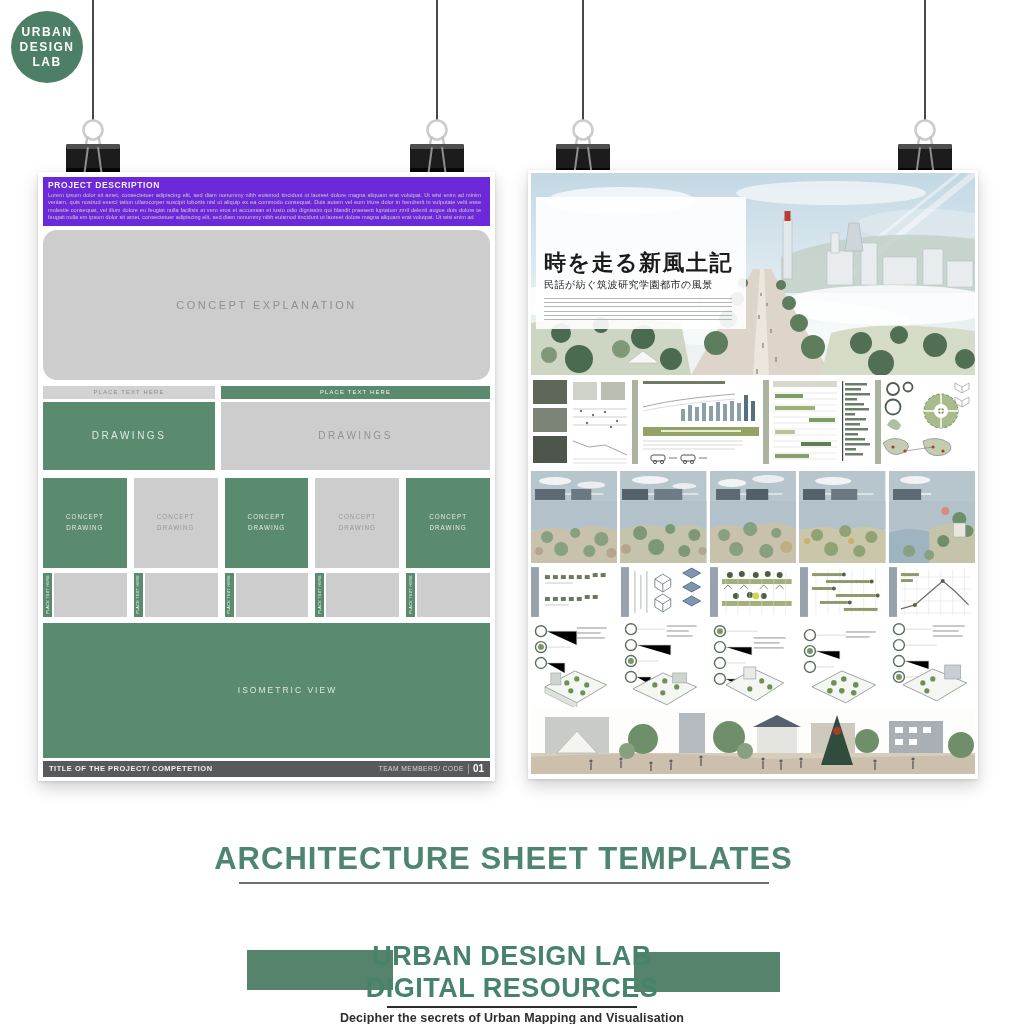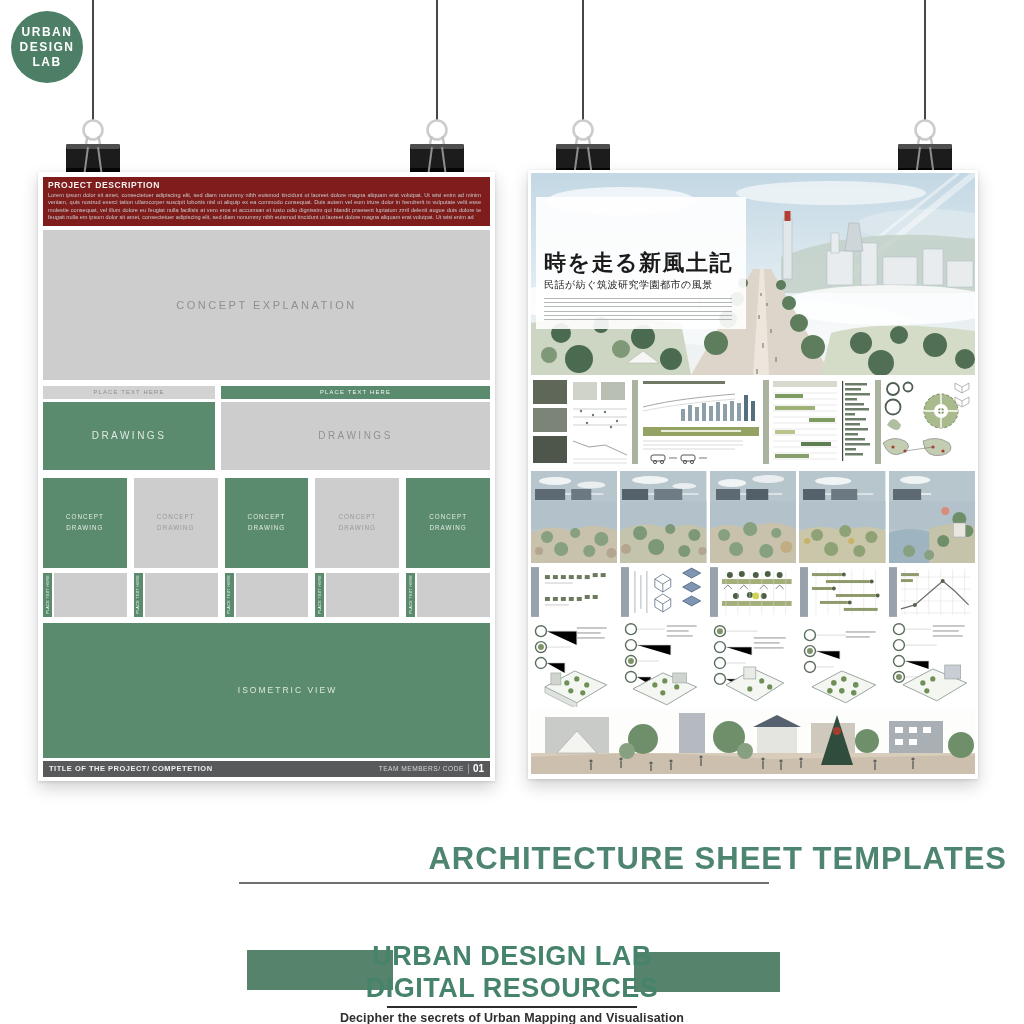--- a/index.html
+++ b/index.html
@@ -14,25 +14,25 @@
   
   .string{position:absolute;top:0;width:1.5px;height:121px;background:#474747;}
   .clip{position:absolute;top:117px;width:64px;height:62px;}
 
   
   .poster{position:absolute;background:#ffffff;box-shadow:0 7px 16px rgba(0,0,0,.18),0 1px 3px rgba(0,0,0,.12);}
   #poster-left{left:38px;top:172px;width:457px;height:609px;padding:5px;box-sizing:border-box;}
   #poster-right{left:528px;top:170px;width:450px;height:609px;padding:3px;box-sizing:border-box;}
 
   
-  .tpl-header{background:#7f1d1d;color:#fff;padding:3px 9px 4px 5px;}
+  .tpl-header{background:#6d28d9;color:#fff;padding:3px 9px 4px 5px;}
   .tpl-header .t{font-size:8.5px;font-weight:bold;letter-spacing:.6px;color:#f2f2f2;}
   .tpl-header .b{margin-top:2px;font-size:5.6px;line-height:1.32;color:#c9c9c9;text-align:justify;}
   .concept-box{margin-top:4px;height:150px;background:#cdcdcd;display:flex;align-items:center;justify-content:center;
-               color:#8f8f8f;font-size:11px;letter-spacing:2.5px;}
+               color:#8f8f8f;font-size:11px;letter-spacing:2.5px;border-radius:14px;}
   .bars-row{margin-top:6px;display:flex;gap:6px;height:13px;}
   .bar{display:flex;align-items:center;justify-content:center;font-size:5.8px;letter-spacing:1.2px;}
   .bar.gray{width:172px;background:#d2d2d2;color:#8d8d8d;}
   .bar.green{flex:1;background:#5b8b6e;color:#f2f6f3;}
   .drawings-row{margin-top:3px;display:flex;gap:6px;height:68px;}
   .drawbox{display:flex;align-items:center;justify-content:center;font-size:10px;letter-spacing:2.5px;}
   .drawbox.green{width:172px;background:#5b8b6e;color:#dfe8e2;}
   .drawbox.gray{flex:1;background:#cdcdcd;color:#929292;}
   .cdr-row{margin-top:8px;display:flex;gap:7px;height:90px;}
   .cdr{flex:1;display:flex;align-items:center;justify-content:center;text-align:center;
@@ -67,21 +67,21 @@
   .band{width:444px;margin-top:2px;}
   .blue-row{display:flex;gap:3px;margin-top:2px;height:92px;}
   .blue-row svg{flex:1;height:92px;}
   .tl-row{display:flex;gap:4px;margin-top:2px;height:54px;}
   .tl-row svg{flex:1;height:54px;}
   .axon-row{display:flex;gap:4px;margin-top:2px;height:86px;}
   .axon-row svg{flex:1;height:86px;}
   .street{margin-top:2px;width:444px;height:65px;}
 
   
-  .caption{position:absolute;left:0;right:17px;top:841px;text-align:right;}
+  .caption{position:absolute;left:0;right:17px;top:841px;text-align:center;}
   .caption .h1{font-size:31px;font-weight:bold;letter-spacing:1px;color:#4e8570;}
   .caption .rule{width:530px;margin:5px auto 0 auto;border-top:2px solid #6f6f6f;}
   .caption .h2{margin-top:7px;font-size:18px;font-weight:bold;letter-spacing:1px;color:#58595b;}
 
   .brandblk{position:absolute;left:247px;top:941px;width:530px;}
   .brandblk .bar{position:absolute;background:#55836b;height:40px;width:146px;}
   .brandblk .bar.l{left:0;top:9px;}
   .brandblk .bar.r{right:-3px;top:11px;}
   .brandblk .lines{text-align:center;position:relative;}
   .brandblk .l1,.brandblk .l2{font-size:27px;font-weight:bold;letter-spacing:.5px;color:#46836b;line-height:1.18;}

